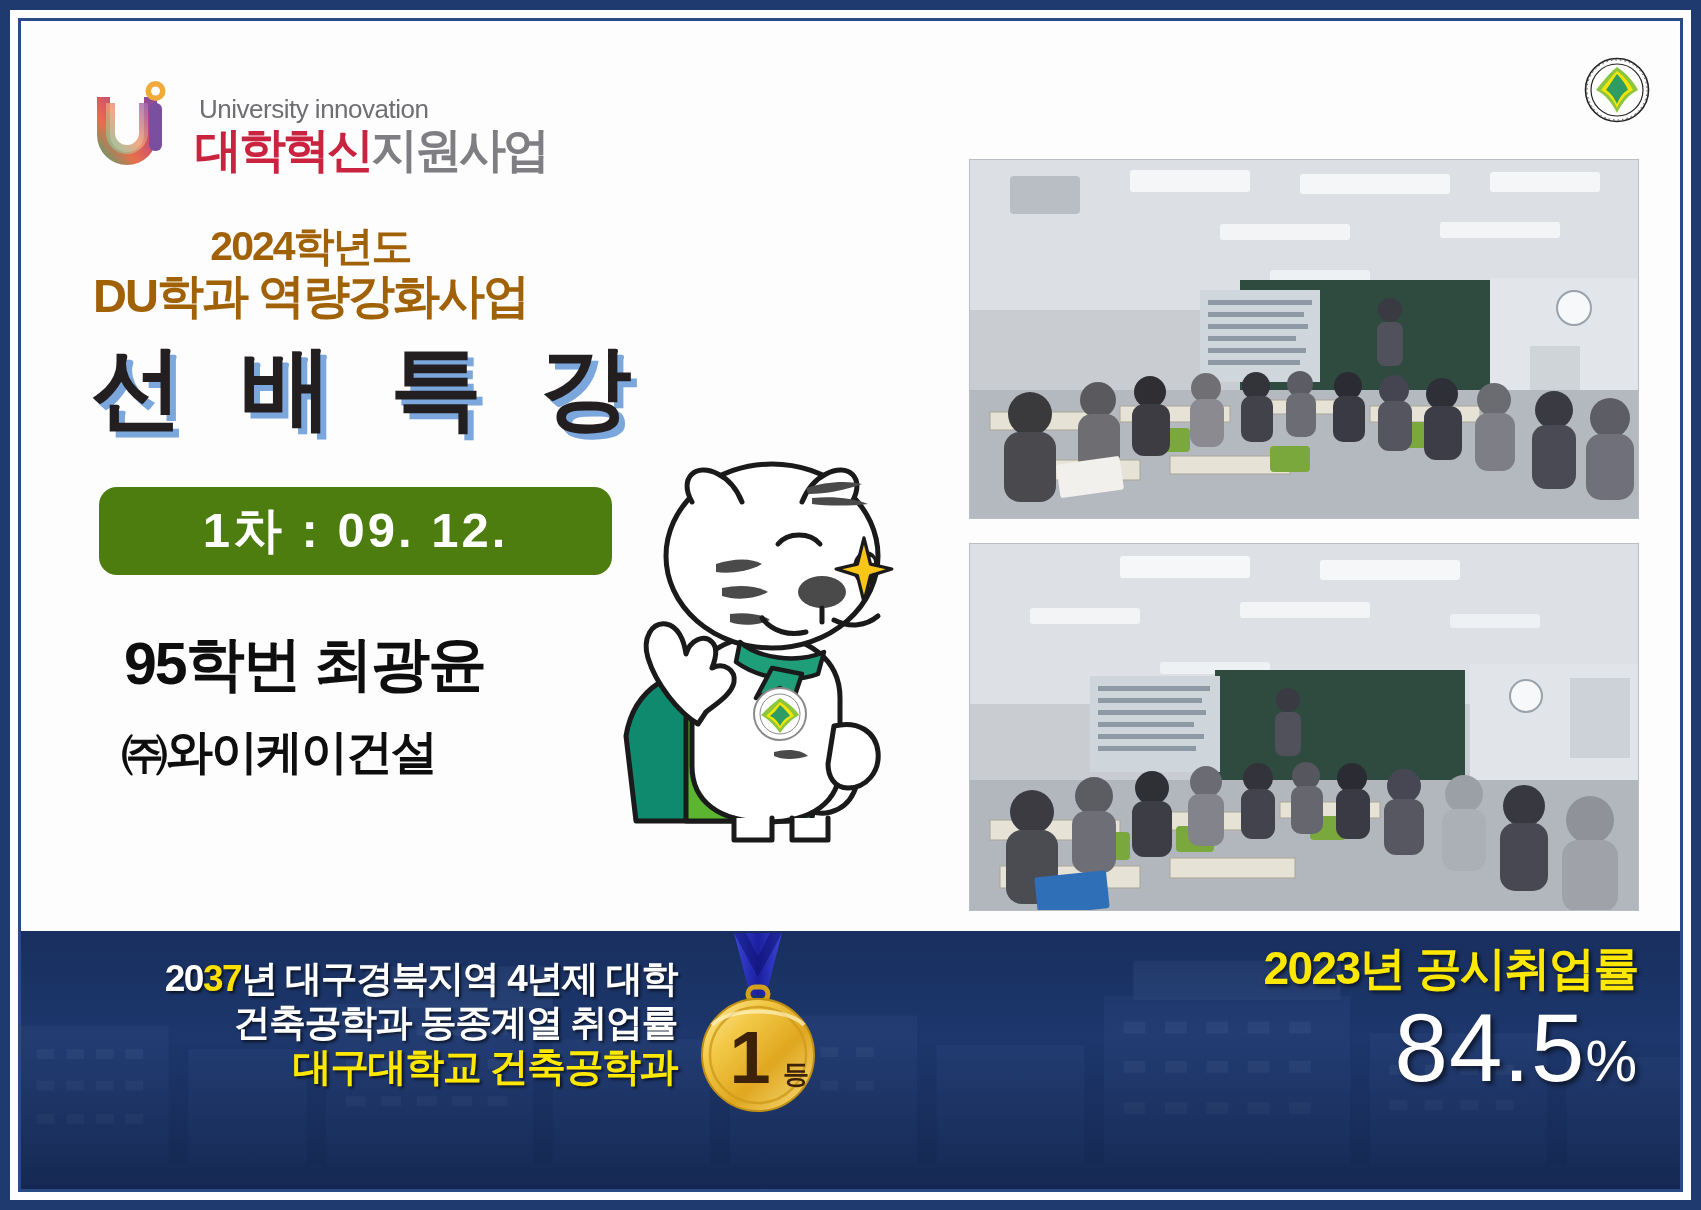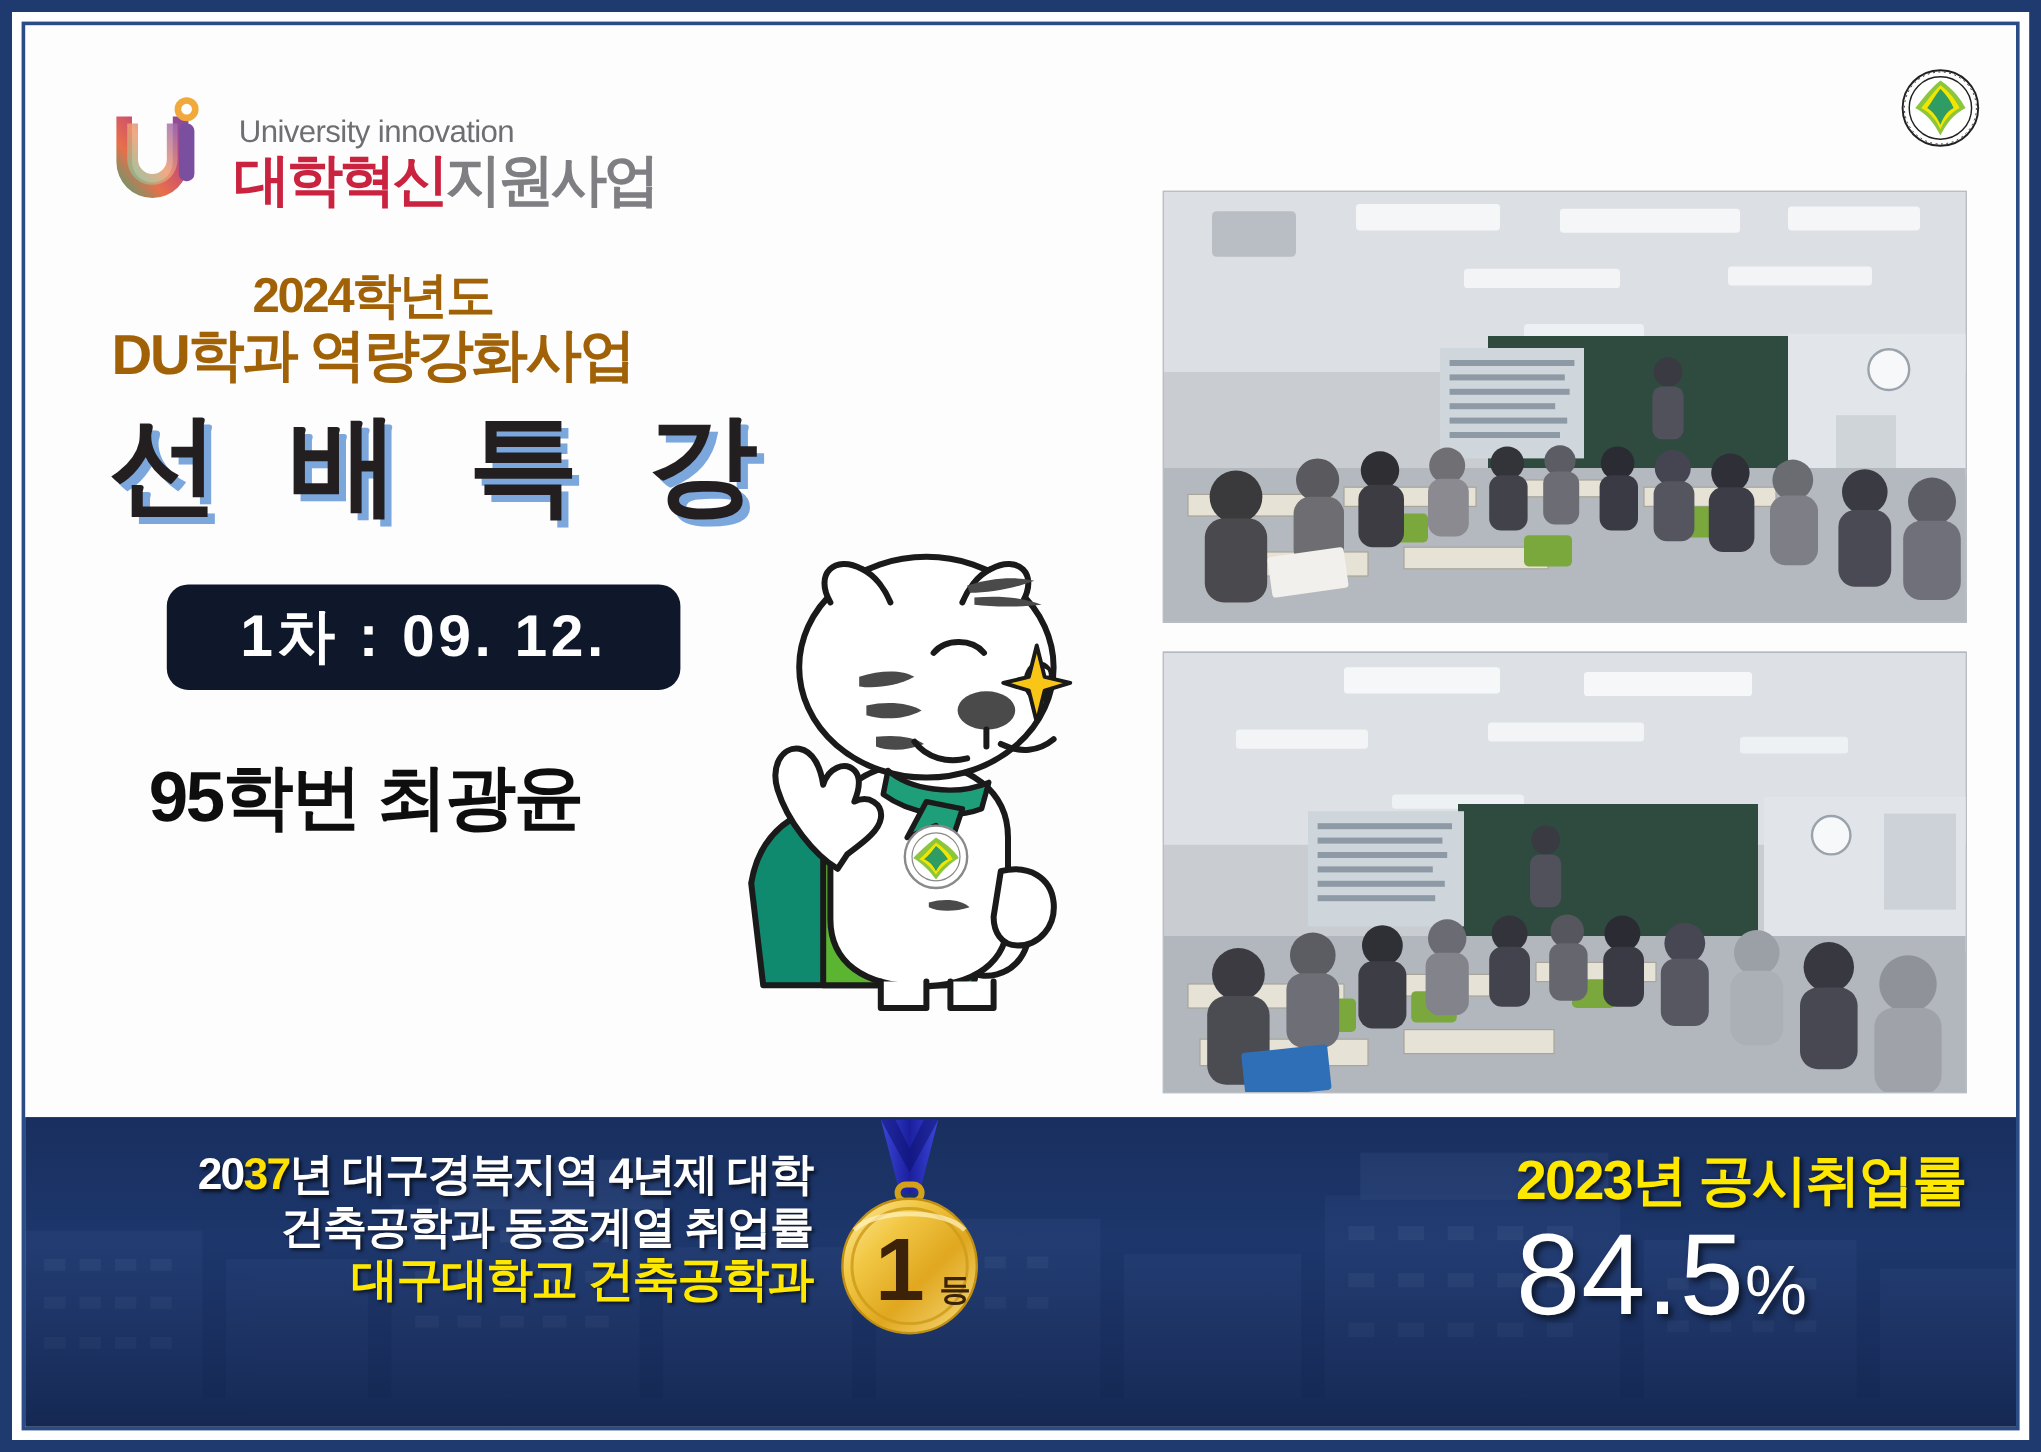--- a/index.html
+++ b/index.html
@@ -66,23 +66,23 @@
   .headline {
     position: absolute; left: 70px; top: 320px;
     font-size: 92px; font-weight: bold; color: #231f20;
     letter-spacing: 16px; line-height: 1;
     text-shadow: 6px 6px 0 #7ba7dd;
     white-space: nowrap;
   }
 
   .date-badge {
     position: absolute; left: 78px; top: 466px;
-    width: 428px; height: 88px;
-    background: #0f172a; border-radius: 18px;
-    display: flex; align-items: center; justify-content: center; margin-left: 40px;
+    width: 513px; height: 88px;
+    background: #4d7c0f; border-radius: 18px;
+    display: flex; align-items: center; justify-content: center;
   }
   .date-badge-text {
     color: #ffffff; font-size: 49px; font-weight: bold;
     letter-spacing: 3px; white-space: nowrap;
   }
 
   .speaker-name {
     position: absolute; left: 103px; top: 604px;
     font-size: 59px; font-weight: bold; color: #0e0e0e;
     letter-spacing: -2px; white-space: nowrap;
@@ -129,21 +129,22 @@
     font-size: 37px; font-weight: bold; color: #ffffff;
     letter-spacing: -1.5px; white-space: nowrap;
     text-shadow: 2px 2px 3px rgba(0,0,0,0.65);
   }
   .banner-left .hl { color: #ffe000; }
   .banner-left .yellowline { color: #ffe800; font-size: 39px; }
 
   .medal { position: absolute; left: 657px; top: 2px; width: 160px; height: 190px; }
 
   .banner-right {
-    position: absolute; right: 42px; top: 22px;
+    position: absolute; right: 42px; top: 7px;
+    text-align: right;
   }
   .banner-right .rate-label {
     font-size: 46px; font-weight: bold; color: #ffe800;
     letter-spacing: -1.5px; white-space: nowrap;
     text-shadow: 2px 2px 4px rgba(0,0,0,0.7);
   }
   .banner-right .rate-value {
     margin-top: 0;
     font-size: 96px; font-weight: normal; color: #ffffff;
     letter-spacing: 1px; line-height: 1; white-space: nowrap;
@@ -204,20 +205,21 @@
     <span class="l2">DU학과 역량강화사업</span>
   </div>
 
   <div class="headline">선 배  특 강</div>
 
   <div class="date-badge">
     <span class="date-badge-text">1차 : 09. 12.</span>
   </div>
 
   <div class="speaker-name">95학번 최광윤</div>
+  <div class="speaker-company">㈜와이케이건설</div>
 
   <div class="mascot">
     <svg viewBox="0 0 370 410" width="370" height="410">
       <g stroke="#1a1a1a" stroke-width="5" stroke-linecap="round" stroke-linejoin="round">
 
         <path d="M60 300 C68 250 110 230 150 235 L215 240 C250 250 262 290 258 335 L245 385 L70 385 Z" fill="#0f8a6e"></path>
         <path d="M120 248 C158 246 196 258 214 292 C228 320 228 356 222 385 L120 385 Z" fill="#5cb531"></path>
 
         <path d="M246 300 C290 300 300 330 288 356 C278 378 252 382 240 372" fill="#ffffff"></path>
 

